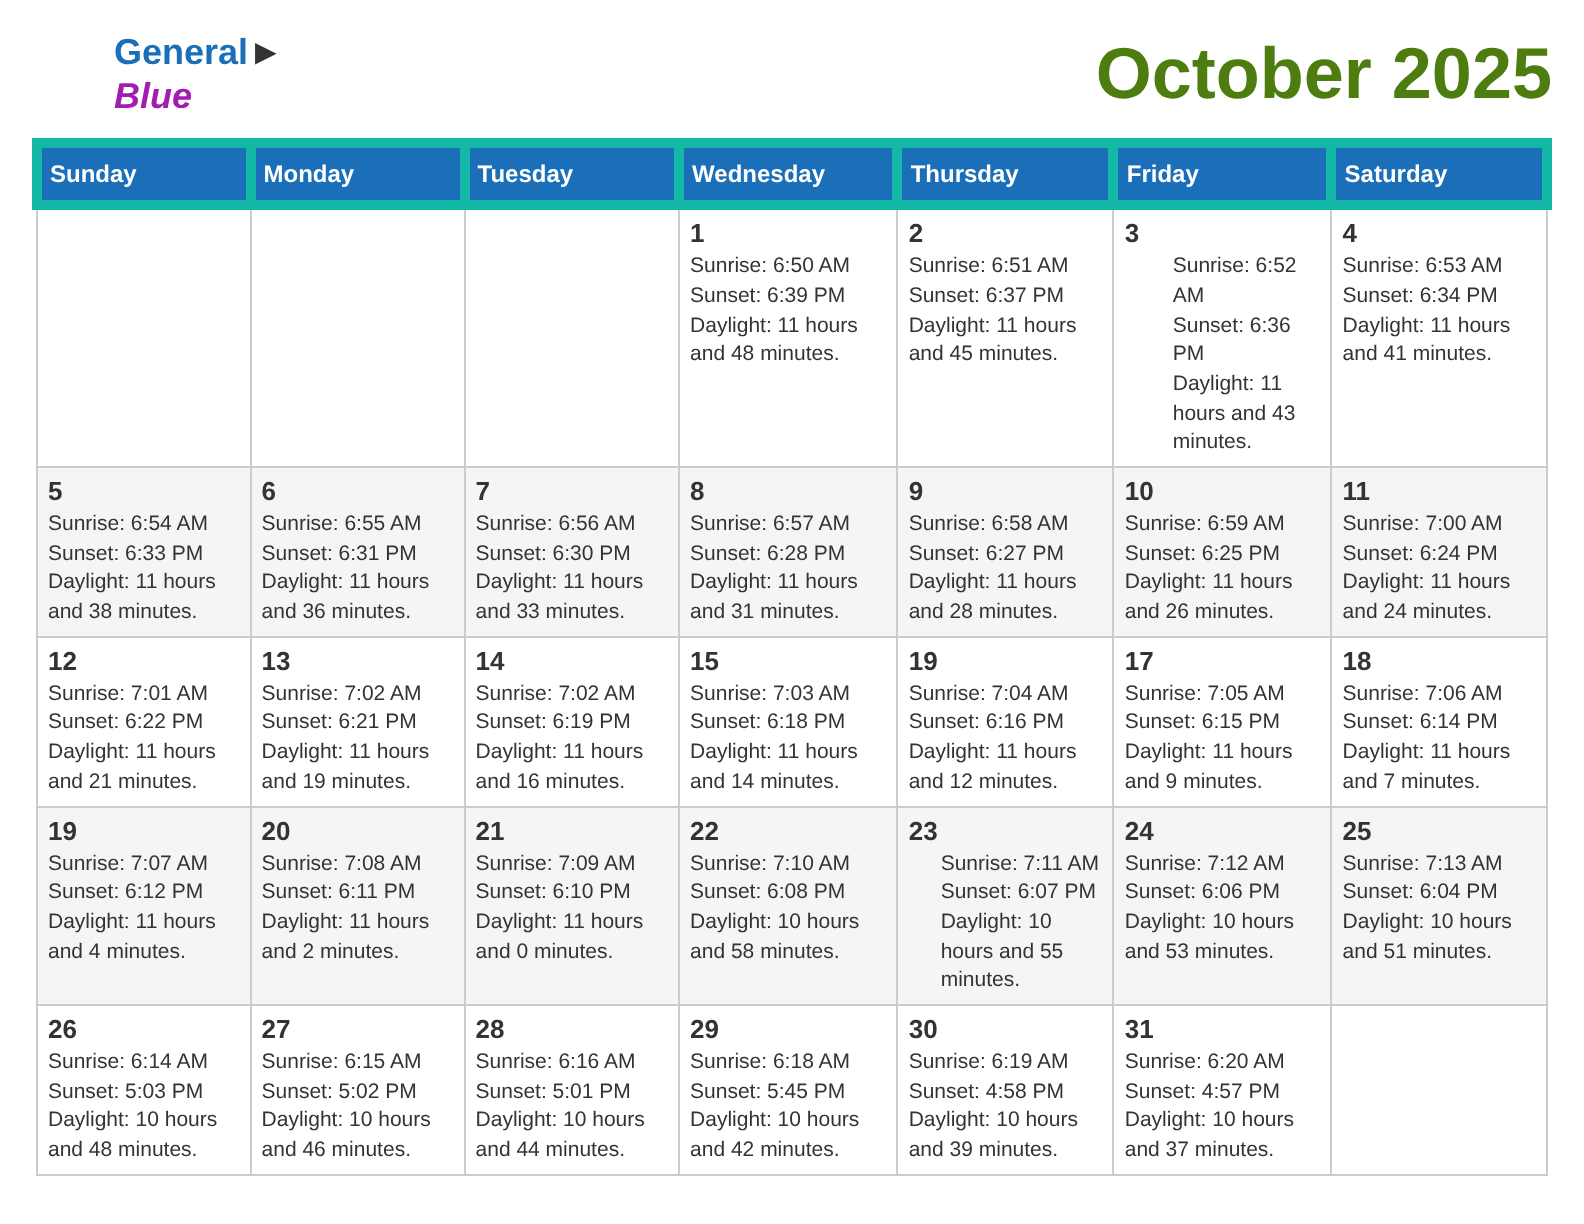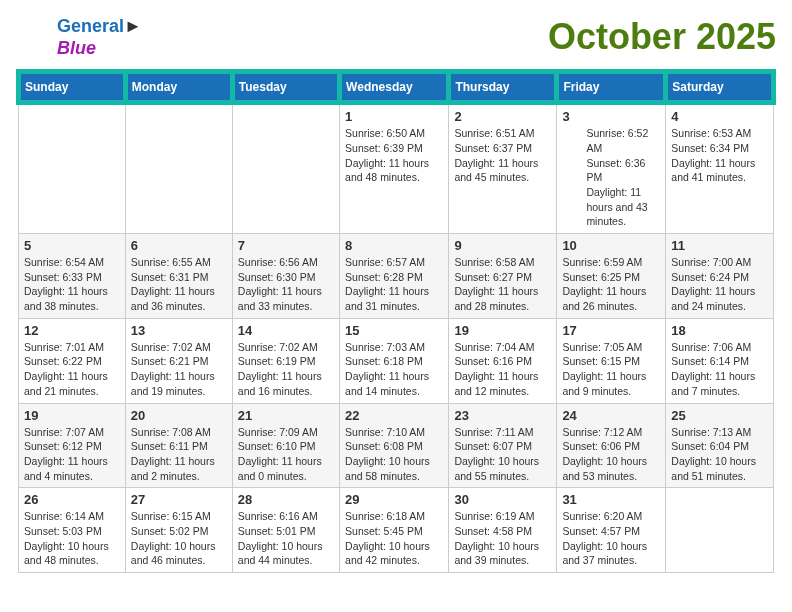--- a/index.html
+++ b/index.html
@@ -251,21 +251,21 @@
 Daylight: 11 hours and 0 minutes.</div>
         </td>
         <td>
           <span class="day-num">22</span>
           <div class="cell-text" style="white-space: pre-line;">Sunrise: 7:10 AM
 Sunset: 6:08 PM
 Daylight: 10 hours and 58 minutes.</div>
         </td>
         <td>
           <span class="day-num">23</span>
-          <div class="cell-text" style="white-space: pre-line;">Sunrise: 7:11 AM
+          <div class="cell-text" style="white-space: pre-line; margin-left: 16px;">Sunrise: 7:11 AM
 Sunset: 6:07 PM
 Daylight: 10 hours and 55 minutes.</div>
         </td>
         <td>
           <span class="day-num">24</span>
           <div class="cell-text" style="white-space: pre-line;">Sunrise: 7:12 AM
 Sunset: 6:06 PM
 Daylight: 10 hours and 53 minutes.</div>
         </td>
         <td>

